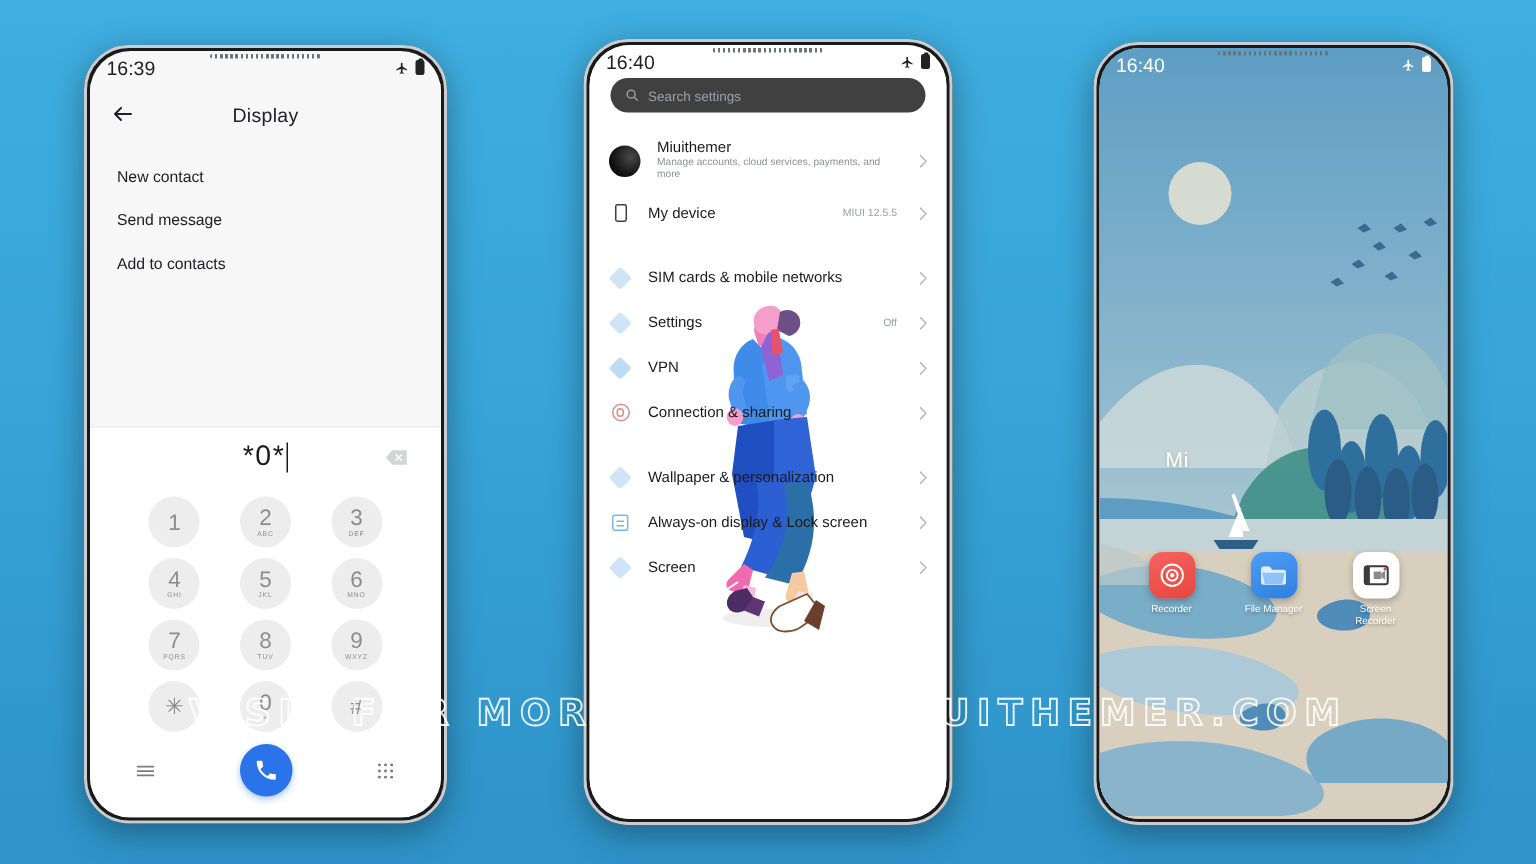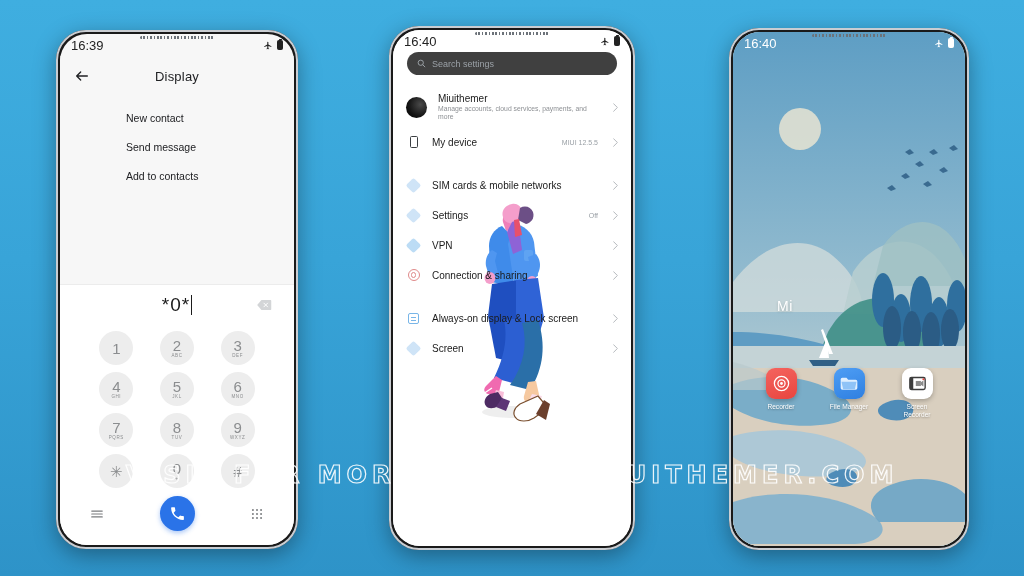--- a/index.html
+++ b/index.html
@@ -63,21 +63,21 @@
   .p1 { background:#f7f7f7; height:100%; display:flex; flex-direction:column; }
   .p1-header{
     height:40px; display:flex; align-items:center; padding:0 14px;
     position:relative; background:#f7f7f7;
   }
   .back-arrow{ width:16px; height:14px; }
   .p1-title{
     position:absolute; left:0; right:0; text-align:center;
     font-size:13px; color:#202124; letter-spacing:.2px;
   }
-  .p1-menu{ padding:8px 0 0 0; background:#f7f7f7; flex:0 0 auto;margin-left:48px; }
+  .p1-menu{ padding:8px 0 0 0; background:#f7f7f7; flex:0 0 auto; }
   .p1-menu-item{
     font-size:10.5px; color:#202124; padding:8px 18px 9px;
   }
   .p1-spacer{ flex:1; background:#f7f7f7; }
 
   .dialer{
     background:#fff; border-top:1px solid #ececec;
     flex:0 0 auto; padding-bottom:4px;
   }
   .dial-display{
@@ -465,20 +465,32 @@
               <div class="name">Connection &amp; sharing</div>
             </div>
           <span class="val"></span>
           <svg class="chev" viewBox="0 0 8 14" fill="none" stroke="currentColor" stroke-width="1.6" stroke-linecap="round">
               <path d="M1 1l6 6-6 6"></path>
             </svg>
         </div>
 
         <div class="gap"></div>
 
+        <div class="row">
+          <div class="lead">
+              <span class="diamond"></span>
+            </div>
+          <div class="txt">
+              <div class="name">Wallpaper &amp; personalization</div>
+            </div>
+          <span class="val"></span>
+          <svg class="chev" viewBox="0 0 8 14" fill="none" stroke="currentColor" stroke-width="1.6" stroke-linecap="round">
+              <path d="M1 1l6 6-6 6"></path>
+            </svg>
+        </div>
 
         <div class="row">
           <div class="lead">
               <span class="aod-ic"></span>
             </div>
           <div class="txt">
               <div class="name">Always-on display &amp; Lock screen</div>
             </div>
           <span class="val"></span>
           <svg class="chev" viewBox="0 0 8 14" fill="none" stroke="currentColor" stroke-width="1.6" stroke-linecap="round">

